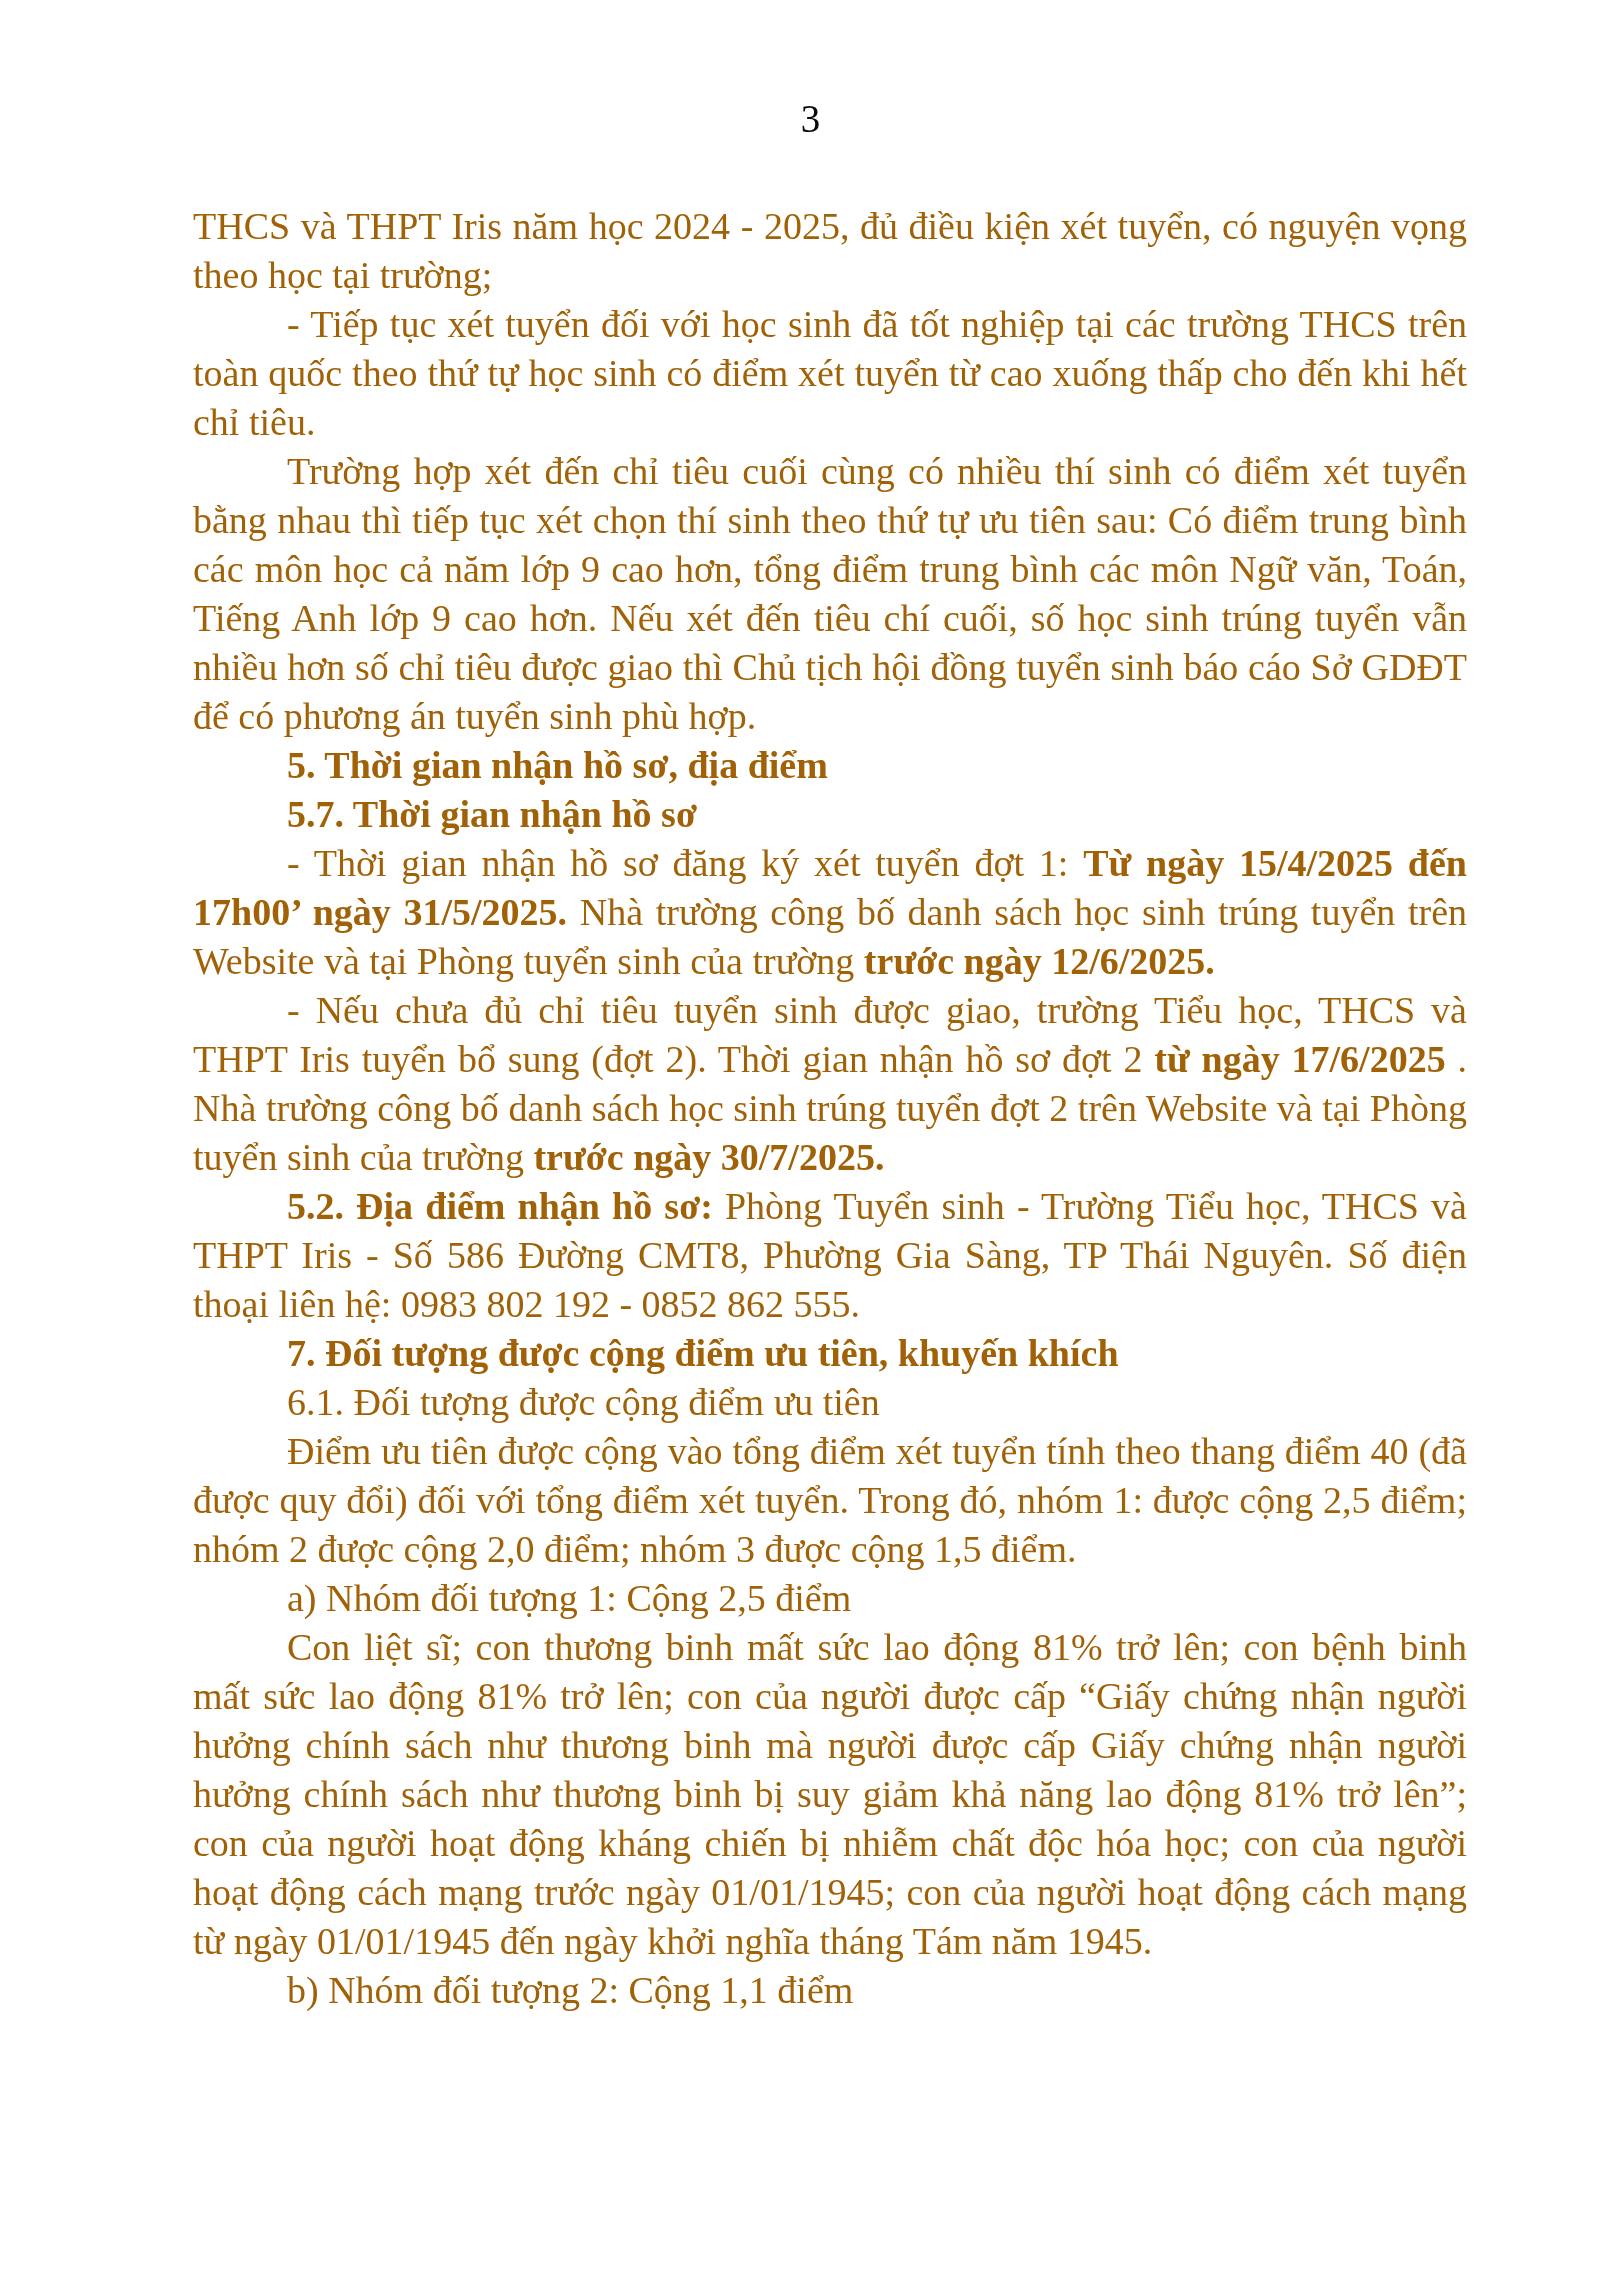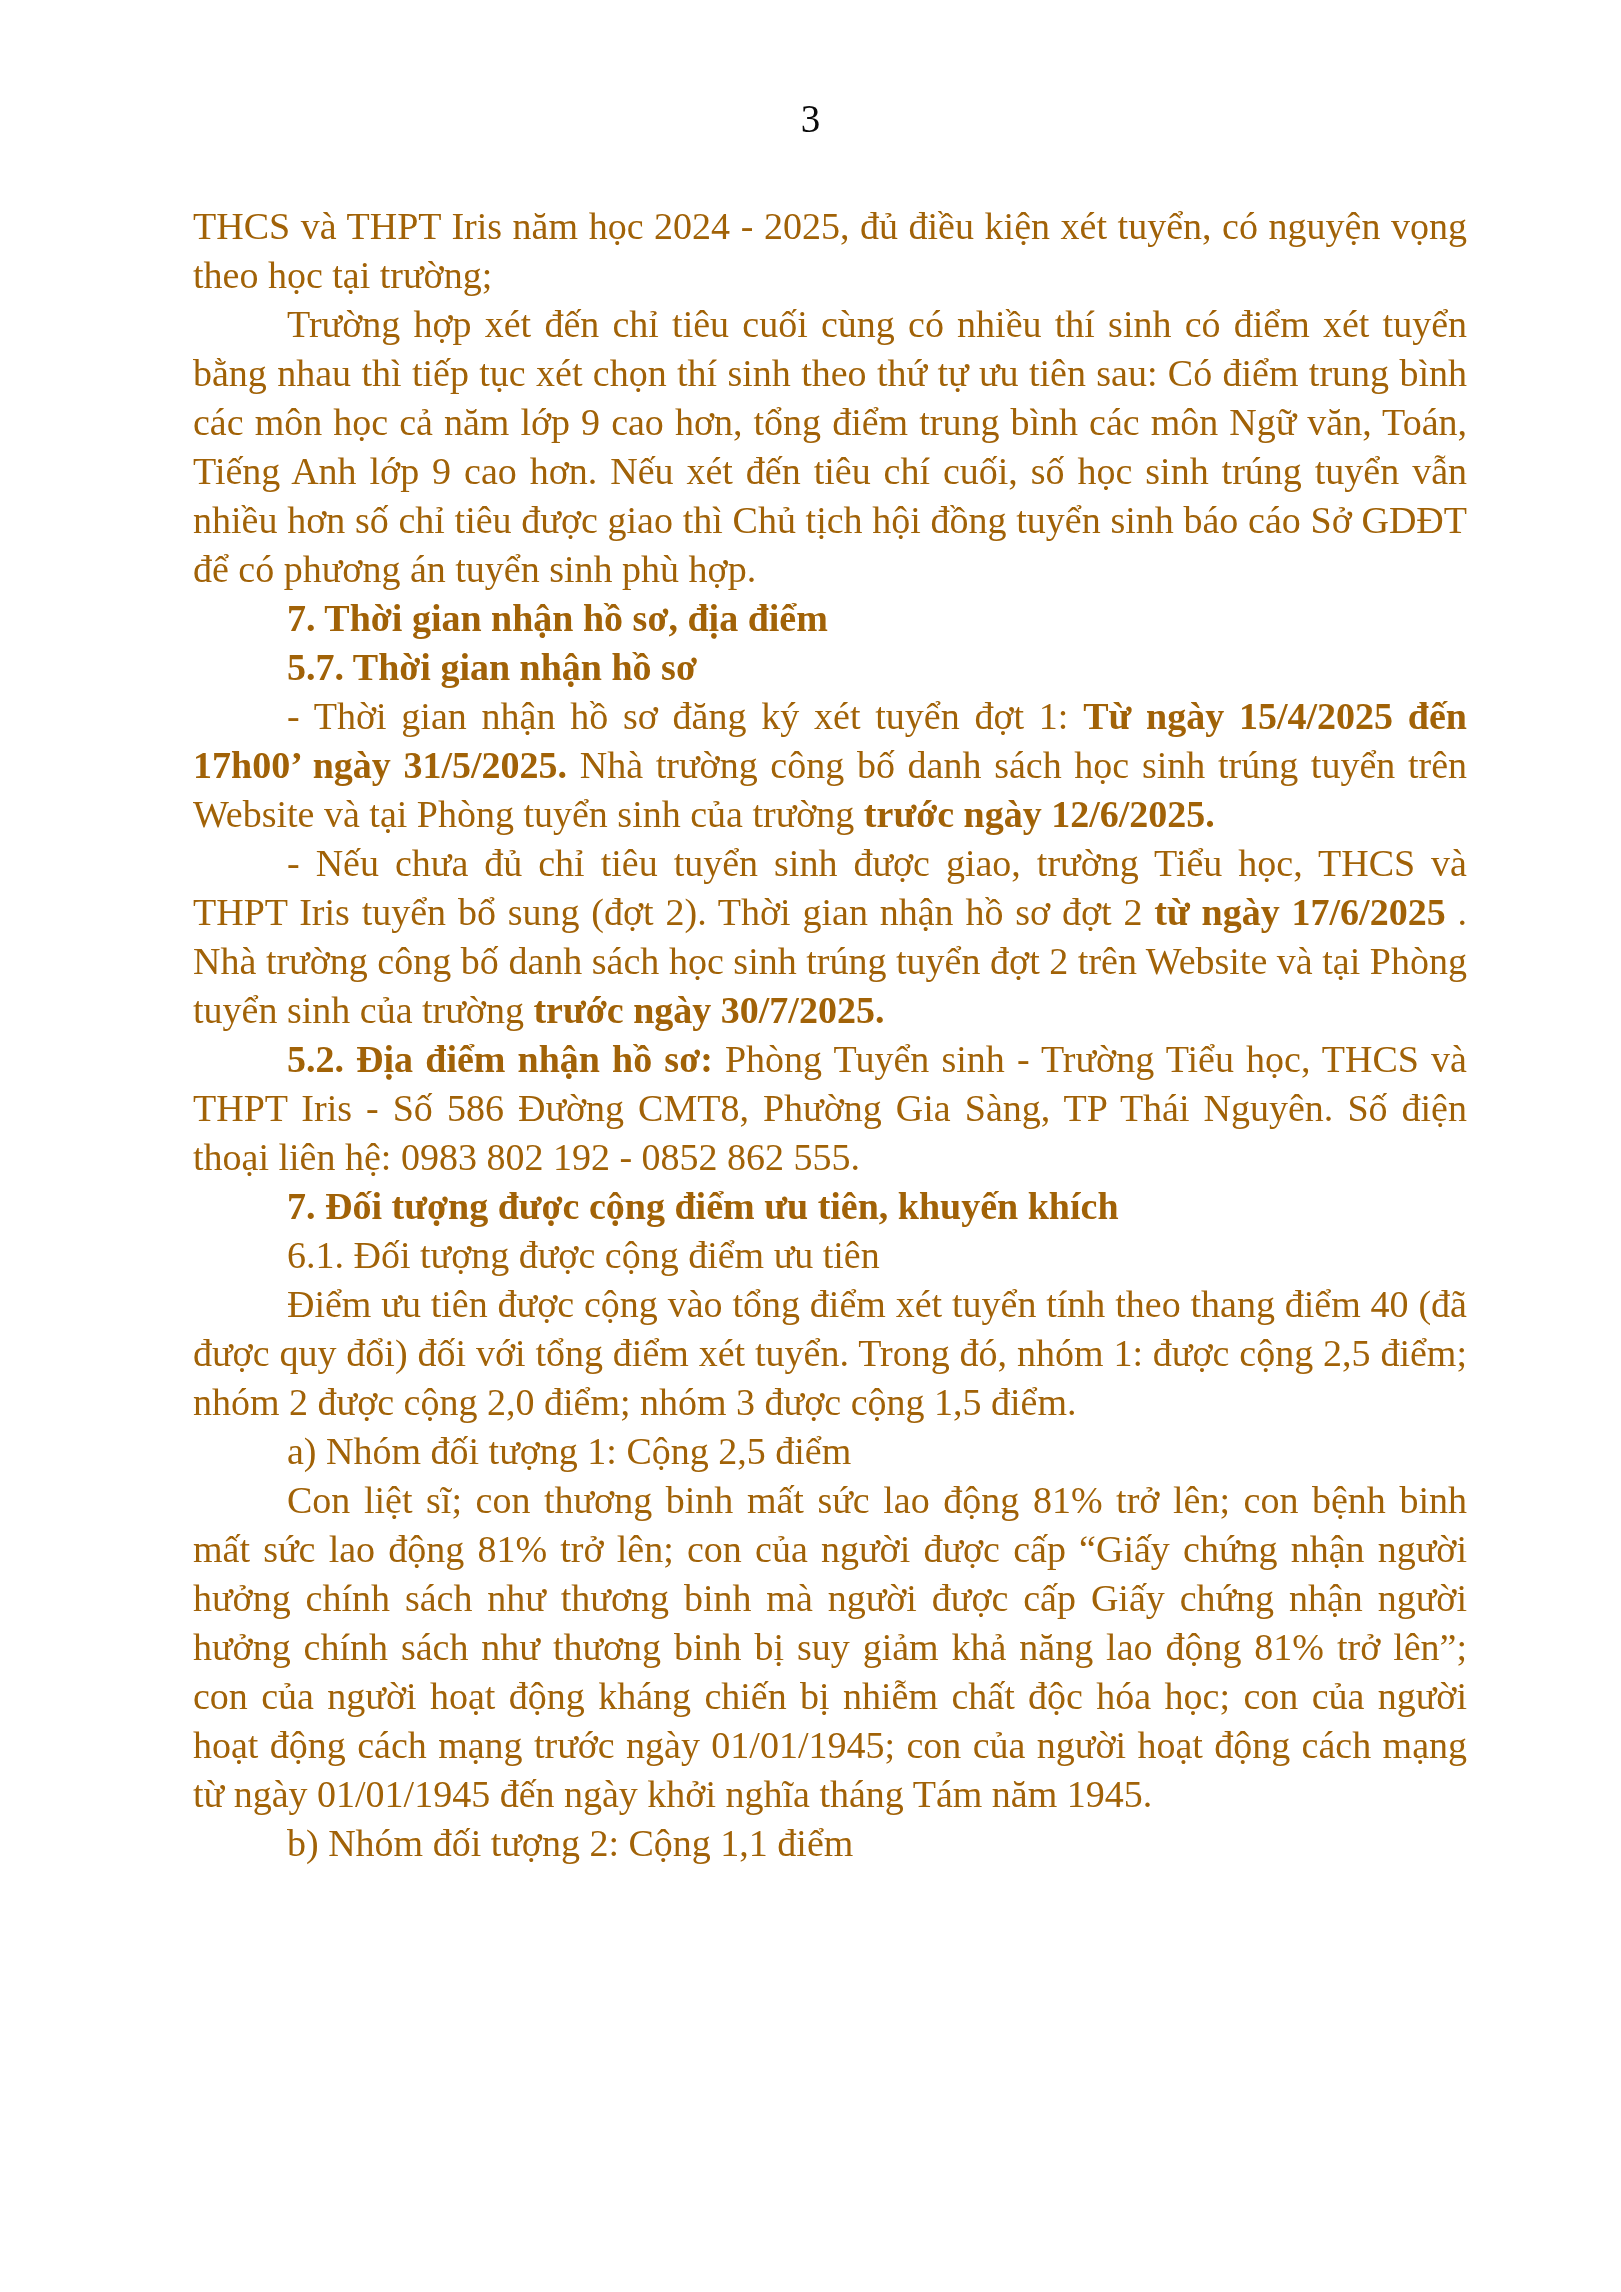--- a/index.html
+++ b/index.html
@@ -33,22 +33,23 @@
   .para.no-indent{text-indent:0;}
   .bold{font-weight:bold;}
 </style>
 </head>
 <body>
 
 <div class="page" style="background: rgb(255, 255, 255);">
   <div class="page-number" style="color: rgb(10, 10, 10);">3</div>
   <div class="doc-body" style="color: #a16207;">
       <p class="para no-indent"><span>THCS và THPT Iris năm học 2024 - 2025, đủ điều kiện xét tuyển, có nguyện vọng theo học tại trường;</span></p>
+      <p class="para"><span>- Tiếp tục xét tuyển đối với học sinh đã tốt nghiệp tại các trường THCS trên toàn quốc theo thứ tự học sinh có điểm xét tuyển từ cao xuống thấp cho đến khi hết chỉ tiêu.</span></p>
       <p class="para"><span>Trường hợp xét đến chỉ tiêu cuối cùng có nhiều thí sinh có điểm xét tuyển bằng nhau thì tiếp tục xét chọn thí sinh theo thứ tự ưu tiên sau: Có điểm trung bình các môn học cả năm lớp 9 cao hơn, tổng điểm trung bình các môn Ngữ văn, Toán, Tiếng Anh lớp 9 cao hơn. Nếu xét đến tiêu chí cuối, số học sinh trúng tuyển vẫn nhiều hơn số chỉ tiêu được giao thì Chủ tịch hội đồng tuyển sinh báo cáo Sở GDĐT để có phương án tuyển sinh phù hợp.</span></p>
-      <p class="para"><span class="bold">7. Thời gian nhận hồ sơ, địa điểm</span></p>
+      <p class="para"><span class="bold">5. Thời gian nhận hồ sơ, địa điểm</span></p>
       <p class="para"><span class="bold">5.7. Thời gian nhận hồ sơ</span></p>
       <p class="para"><span>- Thời gian nhận hồ sơ đăng ký xét tuyển đợt 1: </span><span class="bold">Từ ngày 15/4/2025 đến 17h00’ ngày 31/5/2025.</span><span> Nhà trường công bố danh sách học sinh trúng tuyển trên Website và tại Phòng tuyển sinh của trường </span><span class="bold">trước ngày 12/6/2025.</span></p>
       <p class="para"><span>- Nếu chưa đủ chỉ tiêu tuyển sinh được giao, trường Tiểu học, THCS và THPT Iris tuyển bổ sung (đợt 2). Thời gian nhận hồ sơ đợt 2 </span><span class="bold">từ ngày 17/6/2025</span><span> . Nhà trường công bố danh sách học sinh trúng tuyển đợt 2 trên Website và tại Phòng tuyển sinh của trường </span><span class="bold">trước ngày 30/7/2025.</span></p>
       <p class="para"><span class="bold">5.2. Địa điểm nhận hồ sơ:</span><span> Phòng Tuyển sinh - Trường Tiểu học, THCS và THPT Iris - Số 586 Đường CMT8, Phường Gia Sàng, TP Thái Nguyên. Số điện thoại liên hệ: 0983 802 192 - 0852 862 555.</span></p>
       <p class="para"><span class="bold">7. Đối tượng được cộng điểm ưu tiên, khuyến khích</span></p>
       <p class="para"><span>6.1. Đối tượng được cộng điểm ưu tiên</span></p>
       <p class="para"><span>Điểm ưu tiên được cộng vào tổng điểm xét tuyển tính theo thang điểm 40 (đã được quy đổi) đối với tổng điểm xét tuyển. Trong đó, nhóm 1: được cộng 2,5 điểm; nhóm 2 được cộng 2,0 điểm; nhóm 3 được cộng 1,5 điểm.</span></p>
       <p class="para"><span>a) Nhóm đối tượng 1: Cộng 2,5 điểm</span></p>
       <p class="para"><span>Con liệt sĩ; con thương binh mất sức lao động 81% trở lên; con bệnh binh mất sức lao động 81% trở lên; con của người được cấp “Giấy chứng nhận người hưởng chính sách như thương binh mà người được cấp Giấy chứng nhận người hưởng chính sách như thương binh bị suy giảm khả năng lao động 81% trở lên”; con của người hoạt động kháng chiến bị nhiễm chất độc hóa học; con của người hoạt động cách mạng trước ngày 01/01/1945; con của người hoạt động cách mạng từ ngày 01/01/1945 đến ngày khởi nghĩa tháng Tám năm 1945.</span></p>
       <p class="para"><span>b) Nhóm đối tượng 2: Cộng 1,1 điểm</span></p>

